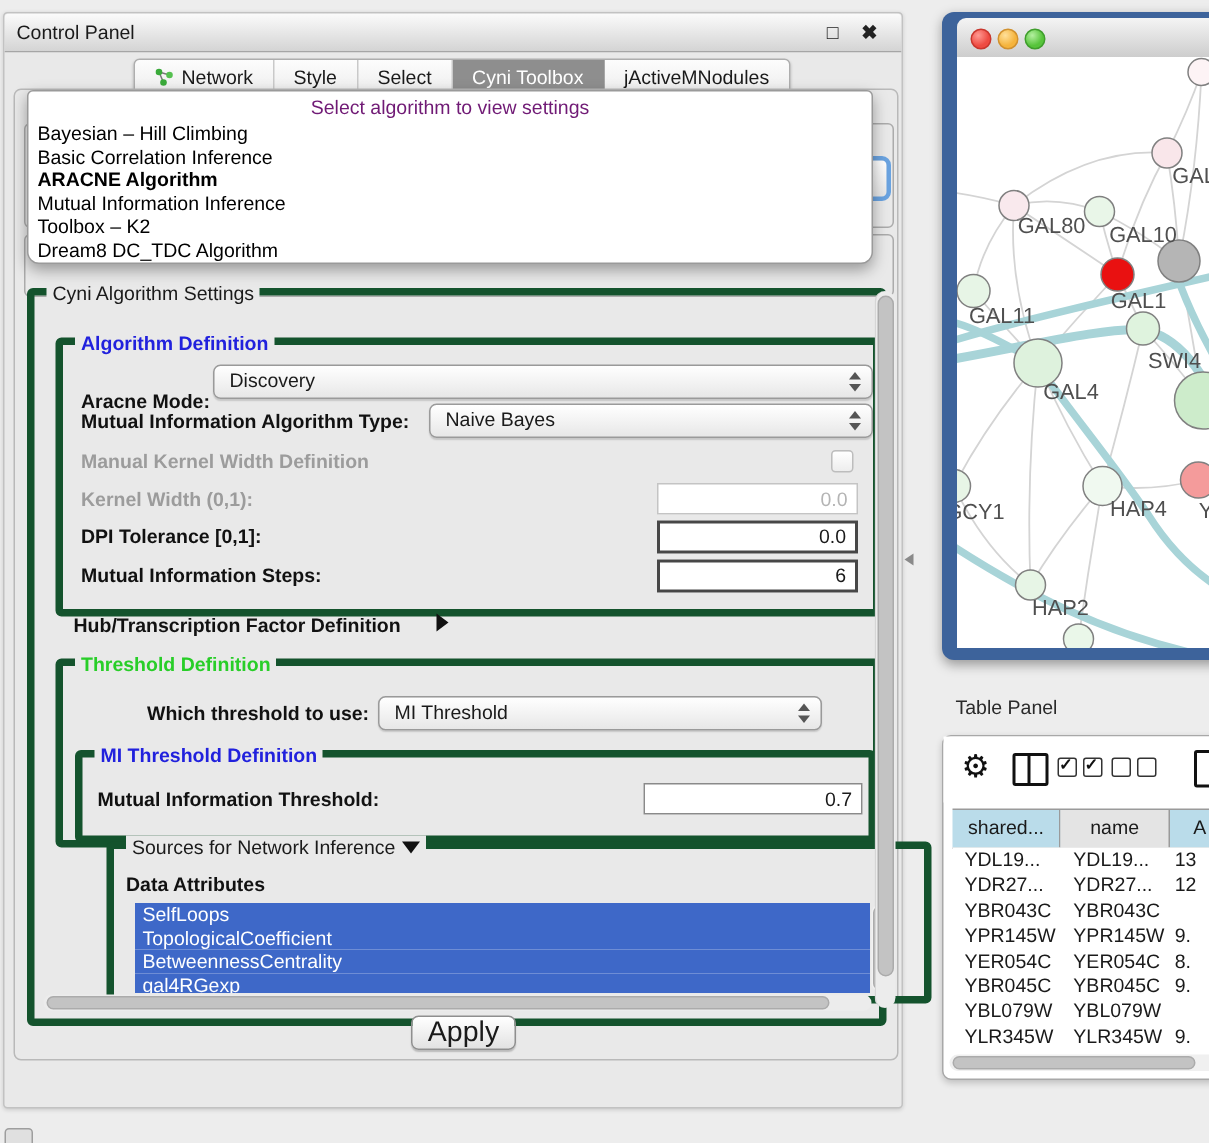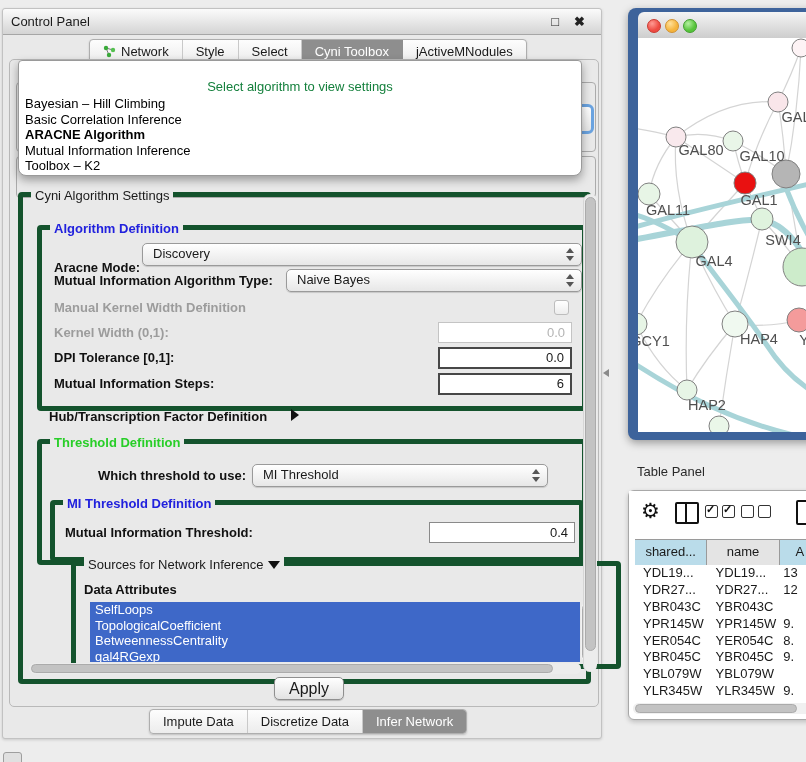--- a/index.html
+++ b/index.html
@@ -31,21 +31,21 @@
 
   
   .frag-box{position:absolute;border:1px solid #ababab;border-radius:4px;background:#e9e9e9;}
   .frag-blue{position:absolute;border:3px solid #6aa3e0;border-radius:6px;
              background:linear-gradient(#ffffff,#e6e6e6);}
 
   
   .dropdown{position:absolute;left:14px;top:49px;width:562px;height:114px;background:#fff;
             border:1px solid #9a9a9a;border-radius:4px 4px 8px 8px;z-index:50;
             box-shadow:0 4px 10px rgba(0,0,0,.35);overflow:hidden;}
-  .dd-prompt{height:18px;line-height:18px;text-align:center;color:#15803d;font-size:13px;margin-top:17px;}
+  .dd-prompt{height:18px;line-height:18px;text-align:center;color:#701a75;font-size:13px;margin-top:2px;}
   .dd-item{height:15.6px;line-height:15.6px;font-size:13px;padding-left:6px;color:#000;}
   .dd-item.bold{font-weight:bold;}
 
   
   .groupbox{position:absolute;border:5px solid #14532d;border-radius:4px;}
   .group-title{position:absolute;top:-9px;left:8px;background:#e9e9e9;padding:0 4px;font-size:13px;
                white-space:nowrap;display:flex;align-items:center;gap:4px;}
   .t-blue{color:#2121dd;font-weight:bold;}
   .t-green{color:#28ce28;font-weight:bold;}
 
@@ -74,21 +74,21 @@
             border-right:6px solid transparent;border-top:8px solid #111;}
 
   .attr-list{position:absolute;background:#fff;overflow:hidden;}
   .attr-item{height:15.5px;line-height:15.5px;background:#3e68c8;color:#fff;font-size:13px;padding-left:5px;}
 
   .sb-track-v{position:absolute;width:13px;background:#ececec;border-left:1px solid #d6d6d6;border-radius:7px;}
   .sb-track-h{position:absolute;height:11px;background:#ececec;border-radius:6px;}
   .sb-thumb{position:absolute;background:#c3c3c3;border:1px solid #ababab;border-radius:6px;}
 
   .btn{position:absolute;background:linear-gradient(#ffffff,#e2e2e2);border:1px solid #8f8f8f;
-       border-radius:5px;font-size:16px;text-align:center;line-height:21px;box-shadow:0 1px 1px rgba(0,0,0,.2);}
+       border-radius:5px;font-size:19px;text-align:center;line-height:21px;box-shadow:0 1px 1px rgba(0,0,0,.2);}
 
   
   .split-arrow{position:absolute;left:603px;top:369px;width:0;height:0;
                border-top:4px solid transparent;border-bottom:4px solid transparent;border-right:6px solid #8a8a8a;}
 
   
   .net-window{position:absolute;left:628px;top:8px;width:192px;height:432px;background:#3d639b;
               border-radius:8px 0 0 8px;box-shadow:0 3px 8px rgba(0,0,0,.35);}
   .net-titlebar{position:absolute;left:10px;top:4px;width:182px;height:26px;
                 background:linear-gradient(#f4f4f4,#cdcdcd);border-bottom:1px solid #9a9a9a;
@@ -220,21 +220,21 @@
 
           <span class="lbl" style="left:56px;top:24px;">Which threshold to use:</span>
           <div class="combo" style="left:210px;top:20px;width:284px;">
             <span>MI Threshold</span>
             <span class="spin-up"></span><span class="spin-dn"></span>
           </div>
 
           <div class="groupbox" style="left:8px;top:56px;width:524px;height:52px;">
             <span class="group-title t-blue">MI Threshold Definition</span>
             <span class="lbl" style="left:10px;top:20px;">Mutual Information Threshold:</span>
-            <div class="field" style="left:374px;top:17px;width:132px;">0.4</div>
+            <div class="field" style="left:374px;top:17px;width:132px;">0.7</div>
           </div>
         </div>
 
         <div class="groupbox" style="left:14px;top:364px;width:540px;height:98px;margin-left:34px;">
           <span class="group-title">
             <span>Sources for Network Inference</span>
             <span class="tri-down"></span>
           </span>
           <span class="lbl" style="left:8px;top:16px;">Data Attributes</span>
           <div class="attr-list" id="attr-list" style="left:14px;top:36px;width:490px;height:60px;">
@@ -253,31 +253,20 @@
         </div>
       </div>
 
       <div class="sb-track-v" style="left:573px;top:134px;height:478px;">
         <div class="sb-thumb" style="left:1px;right:1px;top:3px;height:452px;"></div>
       </div>
 
       <div class="btn" style="left:264px;top:617px;width:68px;height:21px;">Apply</div>
     </div>
 
-    <div class="tabbar" id="bottom-tabs" style="left:146px;top:700px;">
-        <div class="tab">
-          <span>Impute Data</span>
-        </div>
-        <div class="tab">
-          <span>Discretize Data</span>
-        </div>
-        <div class="tab selected">
-          <span>Infer Network</span>
-        </div>
-      </div>
   </div>
 
   <div class="split-arrow"></div>
 
   <div class="net-window">
     <div class="net-titlebar">
       <div class="light red"></div>
       <div class="light yellow"></div>
       <div class="light green"></div>
     </div>

